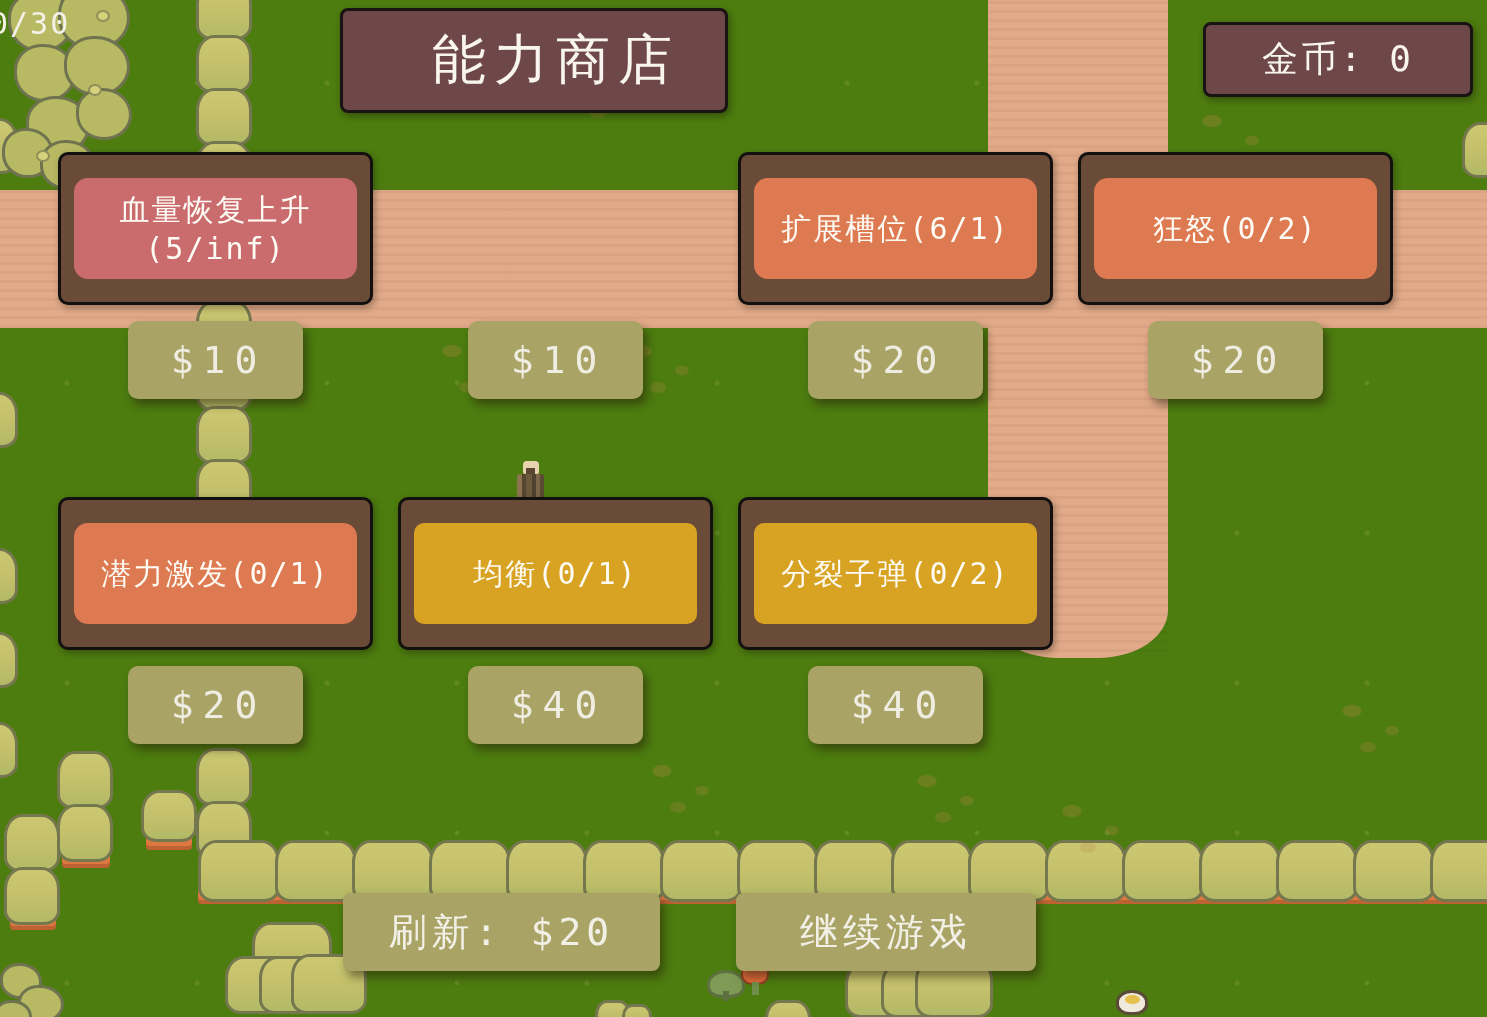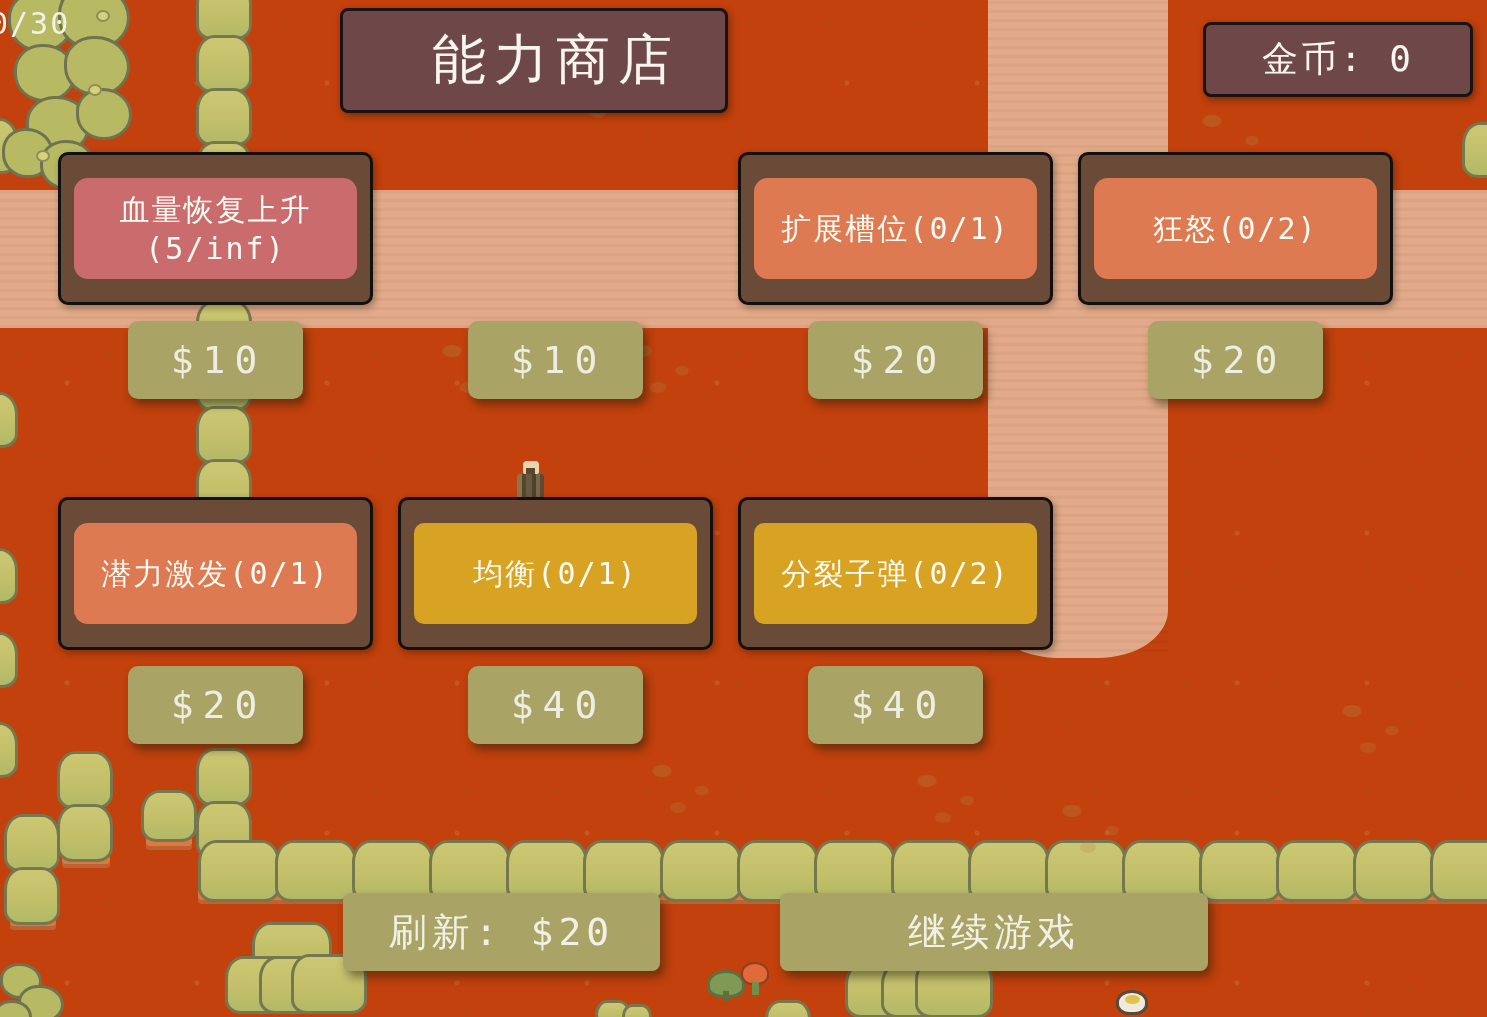--- a/index.html
+++ b/index.html
@@ -1,17 +1,17 @@
 <!DOCTYPE html>
 <html><head>
 <meta charset="utf-8">
 <style>
   html,body{margin:0;padding:0;background:#222;}
   #stage{position:relative;width:1487px;height:1017px;overflow:hidden;
-         background:#c2410c;font-family:"DejaVu Sans Mono","DejaVu Sans",monospace;}
+         background:#4d7c0f;font-family:"DejaVu Sans Mono","DejaVu Sans",monospace;}
   #bg{position:absolute;inset:0;z-index:0;}
   .grass-tex{position:absolute;inset:0;
     background-image:
       radial-gradient(circle at 17px 23px, rgba(120,110,40,.10) 0 2px, transparent 3px),
       radial-gradient(circle at 67px 83px, rgba(228,218,142,.14) 0 2px, transparent 3px),
       radial-gradient(circle at 41px 57px, rgba(120,110,40,.08) 0 2px, transparent 3px);
     background-size:90px 110px,130px 150px,171px 133px;}
   .path{position:absolute;background:#e2aa89;}
   .path::after{content:"";position:absolute;inset:0;
     background:repeating-linear-gradient(180deg, rgba(0,0,0,.035) 0 3px, transparent 3px 9px);}
@@ -158,21 +158,21 @@
     </div>
 
   <div class="wave-counter">0/30</div>
   <div class="ui panel title-box" style="position:absolute;padding-left:44px;">能力商店</div>
   <div class="ui panel coin-box" style="position:absolute;">金币: 0</div>
 
   <div class="ui card" style="left:58px;top:152px">
     <div class="card-btn rose">血量恢复上升 (5/inf)</div>
   </div>
   <div class="ui card" style="left:738px;top:152px">
-    <div class="card-btn orange">扩展槽位(0/1)</div>
+    <div class="card-btn orange">扩展槽位(6/1)</div>
   </div>
   <div class="ui card" style="left:1078px;top:152px">
     <div class="card-btn orange">狂怒(0/2)</div>
   </div>
 
   <div class="ui price" style="left:128px;top:321px">$10</div>
   <div class="ui price" style="left:468px;top:321px">$10</div>
   <div class="ui price" style="left:808px;top:321px">$20</div>
   <div class="ui price" style="left:1148px;top:321px">$20</div>
 
@@ -184,21 +184,21 @@
   </div>
   <div class="ui card" style="left:738px;top:497px">
     <div class="card-btn gold">分裂子弹(0/2)</div>
   </div>
 
   <div class="ui price" style="left:128px;top:666px">$20</div>
   <div class="ui price" style="left:468px;top:666px">$40</div>
   <div class="ui price" style="left:808px;top:666px">$40</div>
 
   <div class="ui bottom-btn" style="left:343px;top:893px;width:317px">刷新: $20</div>
-  <div class="ui bottom-btn" style="left:780px;top:893px;width:428px">继续游戏</div>
+  <div class="ui bottom-btn" style="left:736px;top:893px;width:300px">继续游戏</div>
 
   <div class="sprite" style="left:515px;top:461px;width:31px;height:39px;z-index:2;">
     <div class="player-head"></div>
     <div class="player-hair"></div>
     <div class="player-body"></div>
   </div>
   <div class="fern" style="left:707px;top:970px;z-index:3;"></div>
   <div class="tulip" style="left:741px;top:962px;z-index:3;"></div>
   <div class="flower" style="left:1116px;top:990px;z-index:3;"></div>
 </div>

